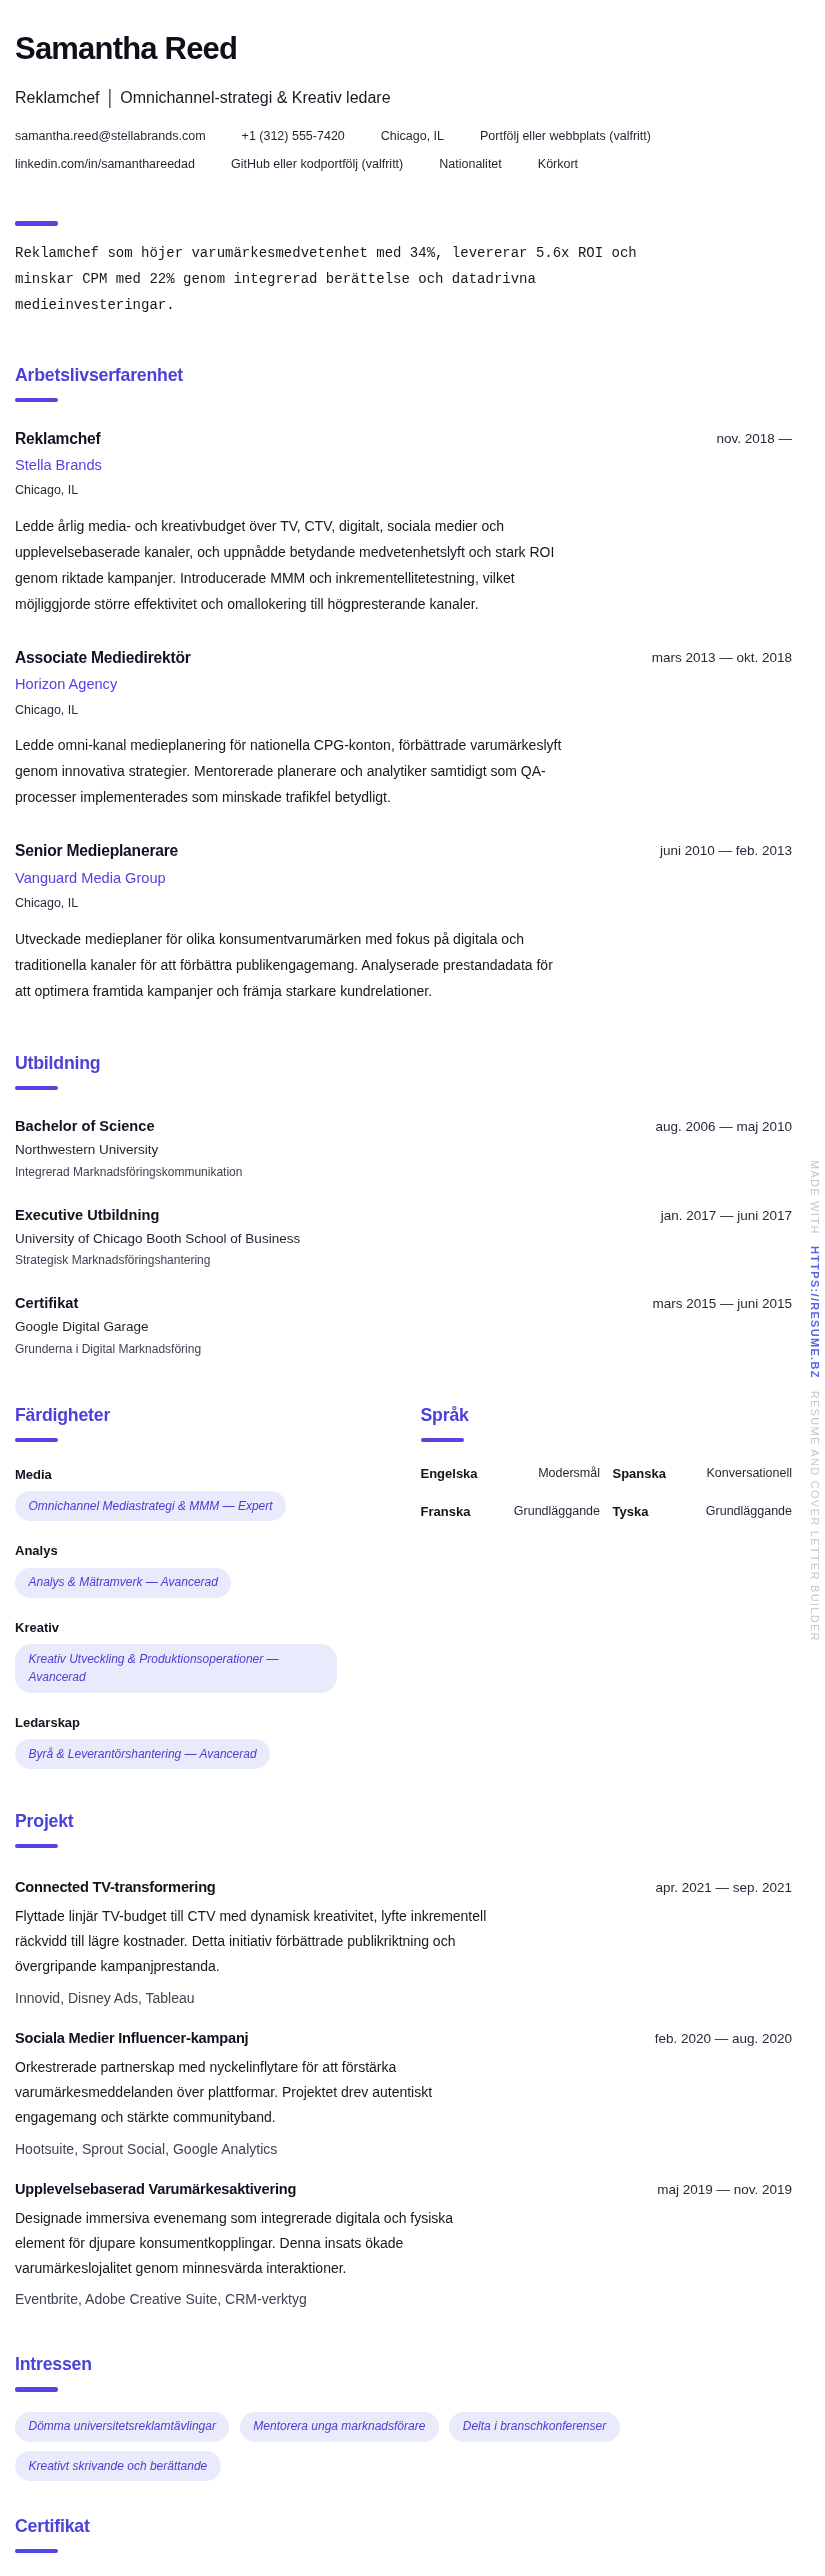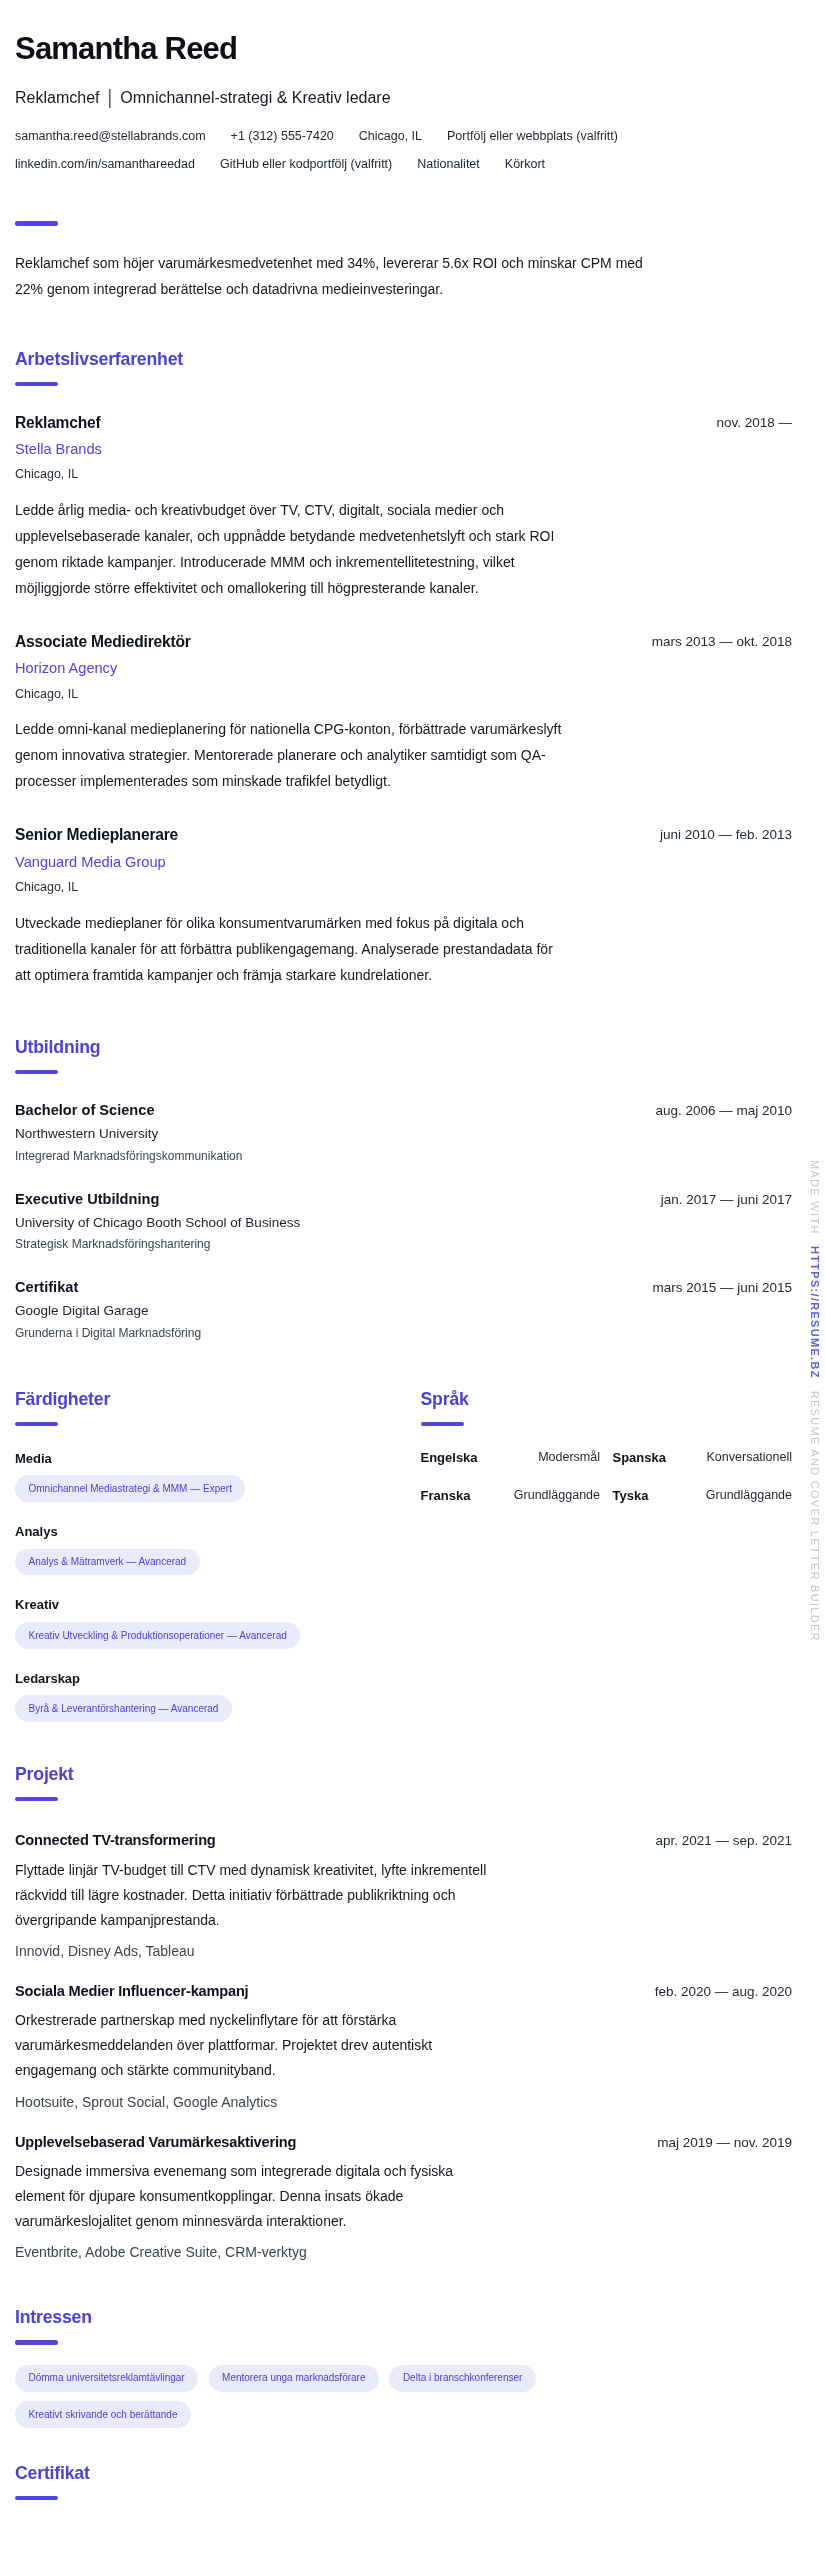--- a/index.html
+++ b/index.html
@@ -9,30 +9,30 @@
     font-family:"Liberation Sans","DejaVu Sans",sans-serif;
     color:#191c23; overflow:hidden;
   }
   .page { padding:33px 33px 0 15px; width:100%; }
 
   
   .name { font-size:31px; font-weight:800; letter-spacing:-0.8px; color:#0d1018; line-height:1.05; }
   .subtitle { margin-top:23px; font-size:16px; color:#161a24; display:flex; align-items:center; gap:8.3px; }
   .subtitle .sep { font-weight:300; color:#3a4150; transform:scaleY(1.25); }
   .contact { margin-top:21px; font-size:12.5px; color:#1e2430; }
-  .contact-row { display:flex; flex-wrap:nowrap; gap:25px; line-height:17.7px; }
+  .contact-row { display:flex; flex-wrap:nowrap; gap:36px; line-height:17.7px; }
   .contact-row + .contact-row { margin-top:10.4px; }
 
   
   .section { margin-top:48px; }
   h2.sec-title { font-size:17.7px; font-weight:700; letter-spacing:-0.2px; color:#4a42d9; line-height:1.1; }
   .sec-bar { width:43px; height:4.2px; background:#5246e3; border-radius:2.1px; margin-top:12.5px; }
 
   
-  .profile-text { margin-top:24px; font-size:14px; line-height:26px; color:#15181f; max-width:639px; }
+  .profile-text { margin-top:14px; font-size:14px; line-height:26px; color:#15181f; max-width:639px;font-family:Liberation Mono, monospace; }
 
   
   .entries { margin-top:28px; }
   .entry + .entry { margin-top:32px; }
   .entry-head { display:flex; justify-content:space-between; align-items:flex-start; }
   .entry-title { font-size:15.6px; font-weight:700; color:#0f1320; letter-spacing:-0.2px; }
   .entry-date { font-size:13.5px; color:#232b39; white-space:nowrap; padding-top:1px; }
   .company { margin-top:9.4px; font-size:14.6px; color:#5044e0; font-weight:500; }
   .location { margin-top:10.4px; font-size:12.5px; color:#262c38; }
   .job-desc { margin-top:15.6px; font-size:14px; line-height:26px; color:#15181f; max-width:551px; }
@@ -42,21 +42,21 @@
   .edu-degree { font-size:14.6px; font-weight:700; color:#0f1320; }
   .edu-school { margin-top:8.3px; font-size:13.5px; color:#1c2230; }
   .edu-field { margin-top:7.3px; font-size:12px; color:#3d4452; }
 
   
   .two-col { display:grid; grid-template-columns:1fr 1fr; column-gap:34px; margin-top:50px; }
   .skill-group { margin-top:22px; }
   .skill-cat { font-size:13px; font-weight:700; color:#10141d; }
   .pill {
     display:inline-block; margin-top:9.4px; background:#e9eafb; color:#4a3fd6;
-    font-size:10px; line-height:1.55; padding:5.7px 13.5px; border-radius:16.6px; max-width:322px;
+    font-size:12px; line-height:1.55; padding:5.7px 13.5px; border-radius:16.6px; max-width:322px;font-style:italic;
   }
   .lang-grid { margin-top:24px; display:grid; grid-template-columns:1fr 1fr; column-gap:12.5px; row-gap:23px; }
   .lang-item { display:flex; justify-content:space-between; align-items:flex-start; }
   .lang-name { font-size:13px; font-weight:600; color:#10141d; }
   .lang-level { font-size:12.5px; color:#1e2430; }
 
   
   .proj-entry + .proj-entry { margin-top:24px; }
   .proj-desc { margin-top:9.4px; font-size:14px; line-height:25px; color:#15181f; max-width:478px; }
   .proj-tools { margin-top:10.4px; font-size:14px; color:#3d4452; }

